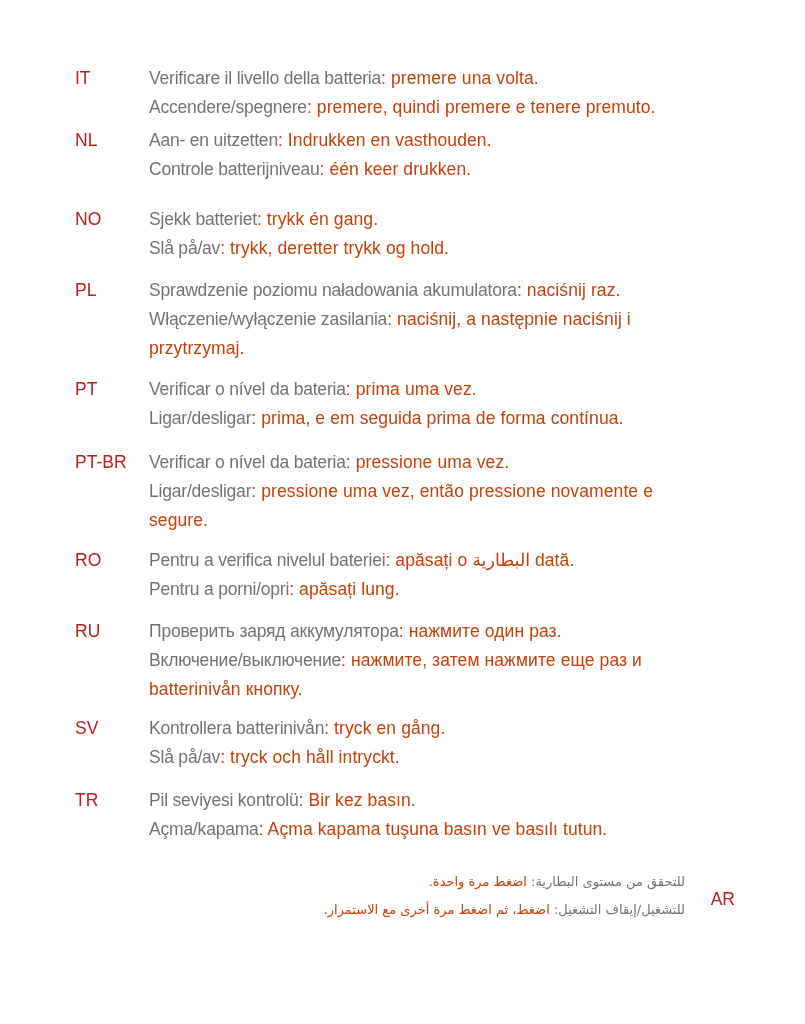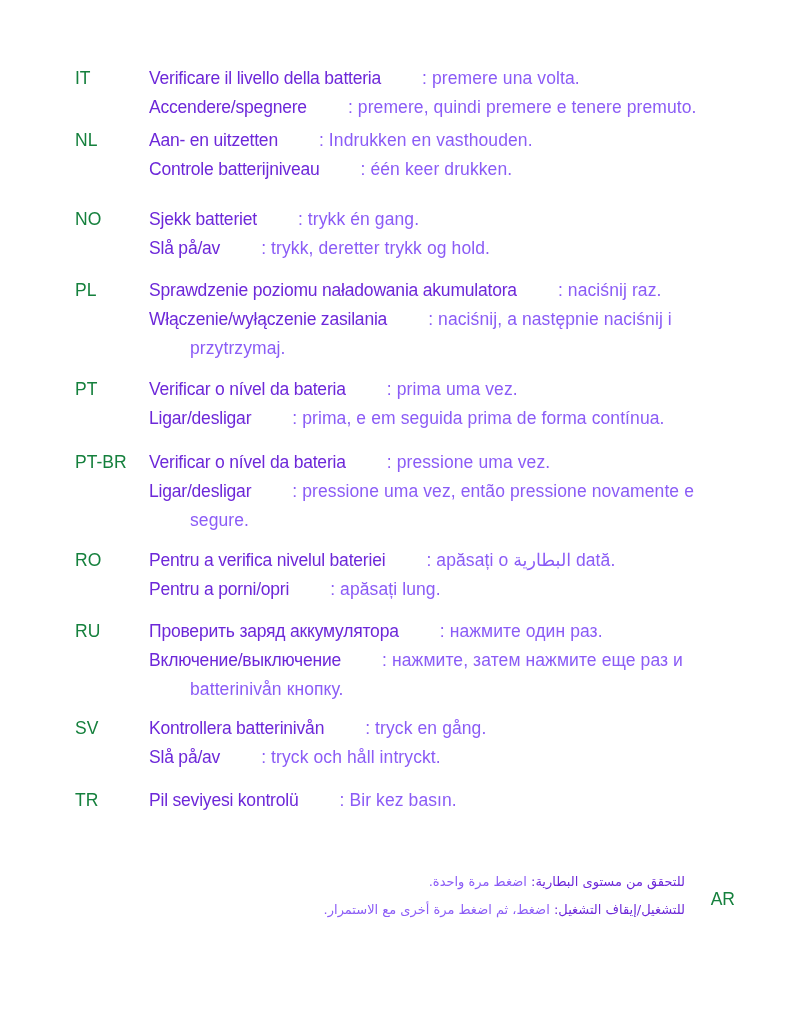--- a/index.html
+++ b/index.html
@@ -1,24 +1,24 @@
 <!DOCTYPE html>
 <html><head>
 <meta charset="utf-8">
 <style>
   html, body { margin: 0; padding: 0; background: #ffffff; }
   body { width: 805px; height: 1024px; position: relative; overflow: hidden;
          font-family: "Liberation Sans", sans-serif; color: #231f20; }
   .page { position: absolute; left: 0; top: 0; width: 805px; height: 1024px; }
   .entry { position: absolute; left: 75px; width: 680px; display: flex; }
-  .code { width: 74px; flex: none; font-size: 17.5px; line-height: 29px; color: #15803d; }
+  .code { width: 74px; flex: none; font-size: 17.5px; line-height: 29px; color: #b91c1c; }
   .lines { flex: 1; font-size: 17.5px; line-height: 29px; }
   .line { display: block; }
-  .term { color: #6d28d9; letter-spacing: -0.2px; }
-  .desc { color: #8b5cf6; letter-spacing: 0.1px; margin-left: 41px; }
+  .term { color: #737373; letter-spacing: -0.2px; }
+  .desc { color: #c2410c; letter-spacing: 0.1px; }
   .ar { position: absolute; top: 868px; right: 70px; width: 450px; }
   .ar .code { position: absolute; right: 0; top: 17px; width: auto; font-size: 17.5px; }
   .ar .lines { position: absolute; right: 50px; top: 0; direction: rtl; text-align: right;
                font-family: "DejaVu Sans", sans-serif; font-size: 13px; line-height: 28px; white-space: nowrap; }
   .ar .term { font-weight: normal; }
 </style>
 </head>
 <body>
 
 <div class="page">
@@ -95,20 +95,21 @@
     <div class="lines">
       <span class="line"><span class="term">Kontrollera batterinivån</span><span class="desc">: tryck en gång.</span></span>
       <span class="line"><span class="term">Slå på/av</span><span class="desc">: tryck och håll intryckt.</span></span>
     </div>
   </div>
 
   <div class="entry" style="top:786px">
     <span class="code">TR</span>
     <div class="lines">
       <span class="line"><span class="term">Pil seviyesi kontrolü</span><span class="desc">: Bir kez basın.</span></span>
+      <span class="line"><span class="term">Açma/kapama</span><span class="desc">: Açma kapama tuşuna basın ve basılı tutun.</span></span>
     </div>
   </div>
 
   <div class="ar">
     <span class="code">AR</span>
     <div class="lines">
       <span class="line"><span class="term">للتحقق من مستوى البطارية:</span><span class="desc"> اضغط مرة واحدة.</span></span>
       <span class="line"><span class="term">للتشغيل/إيقاف التشغيل:</span><span class="desc"> اضغط، ثم اضغط مرة أخرى مع الاستمرار.</span></span>
     </div>
   </div>

